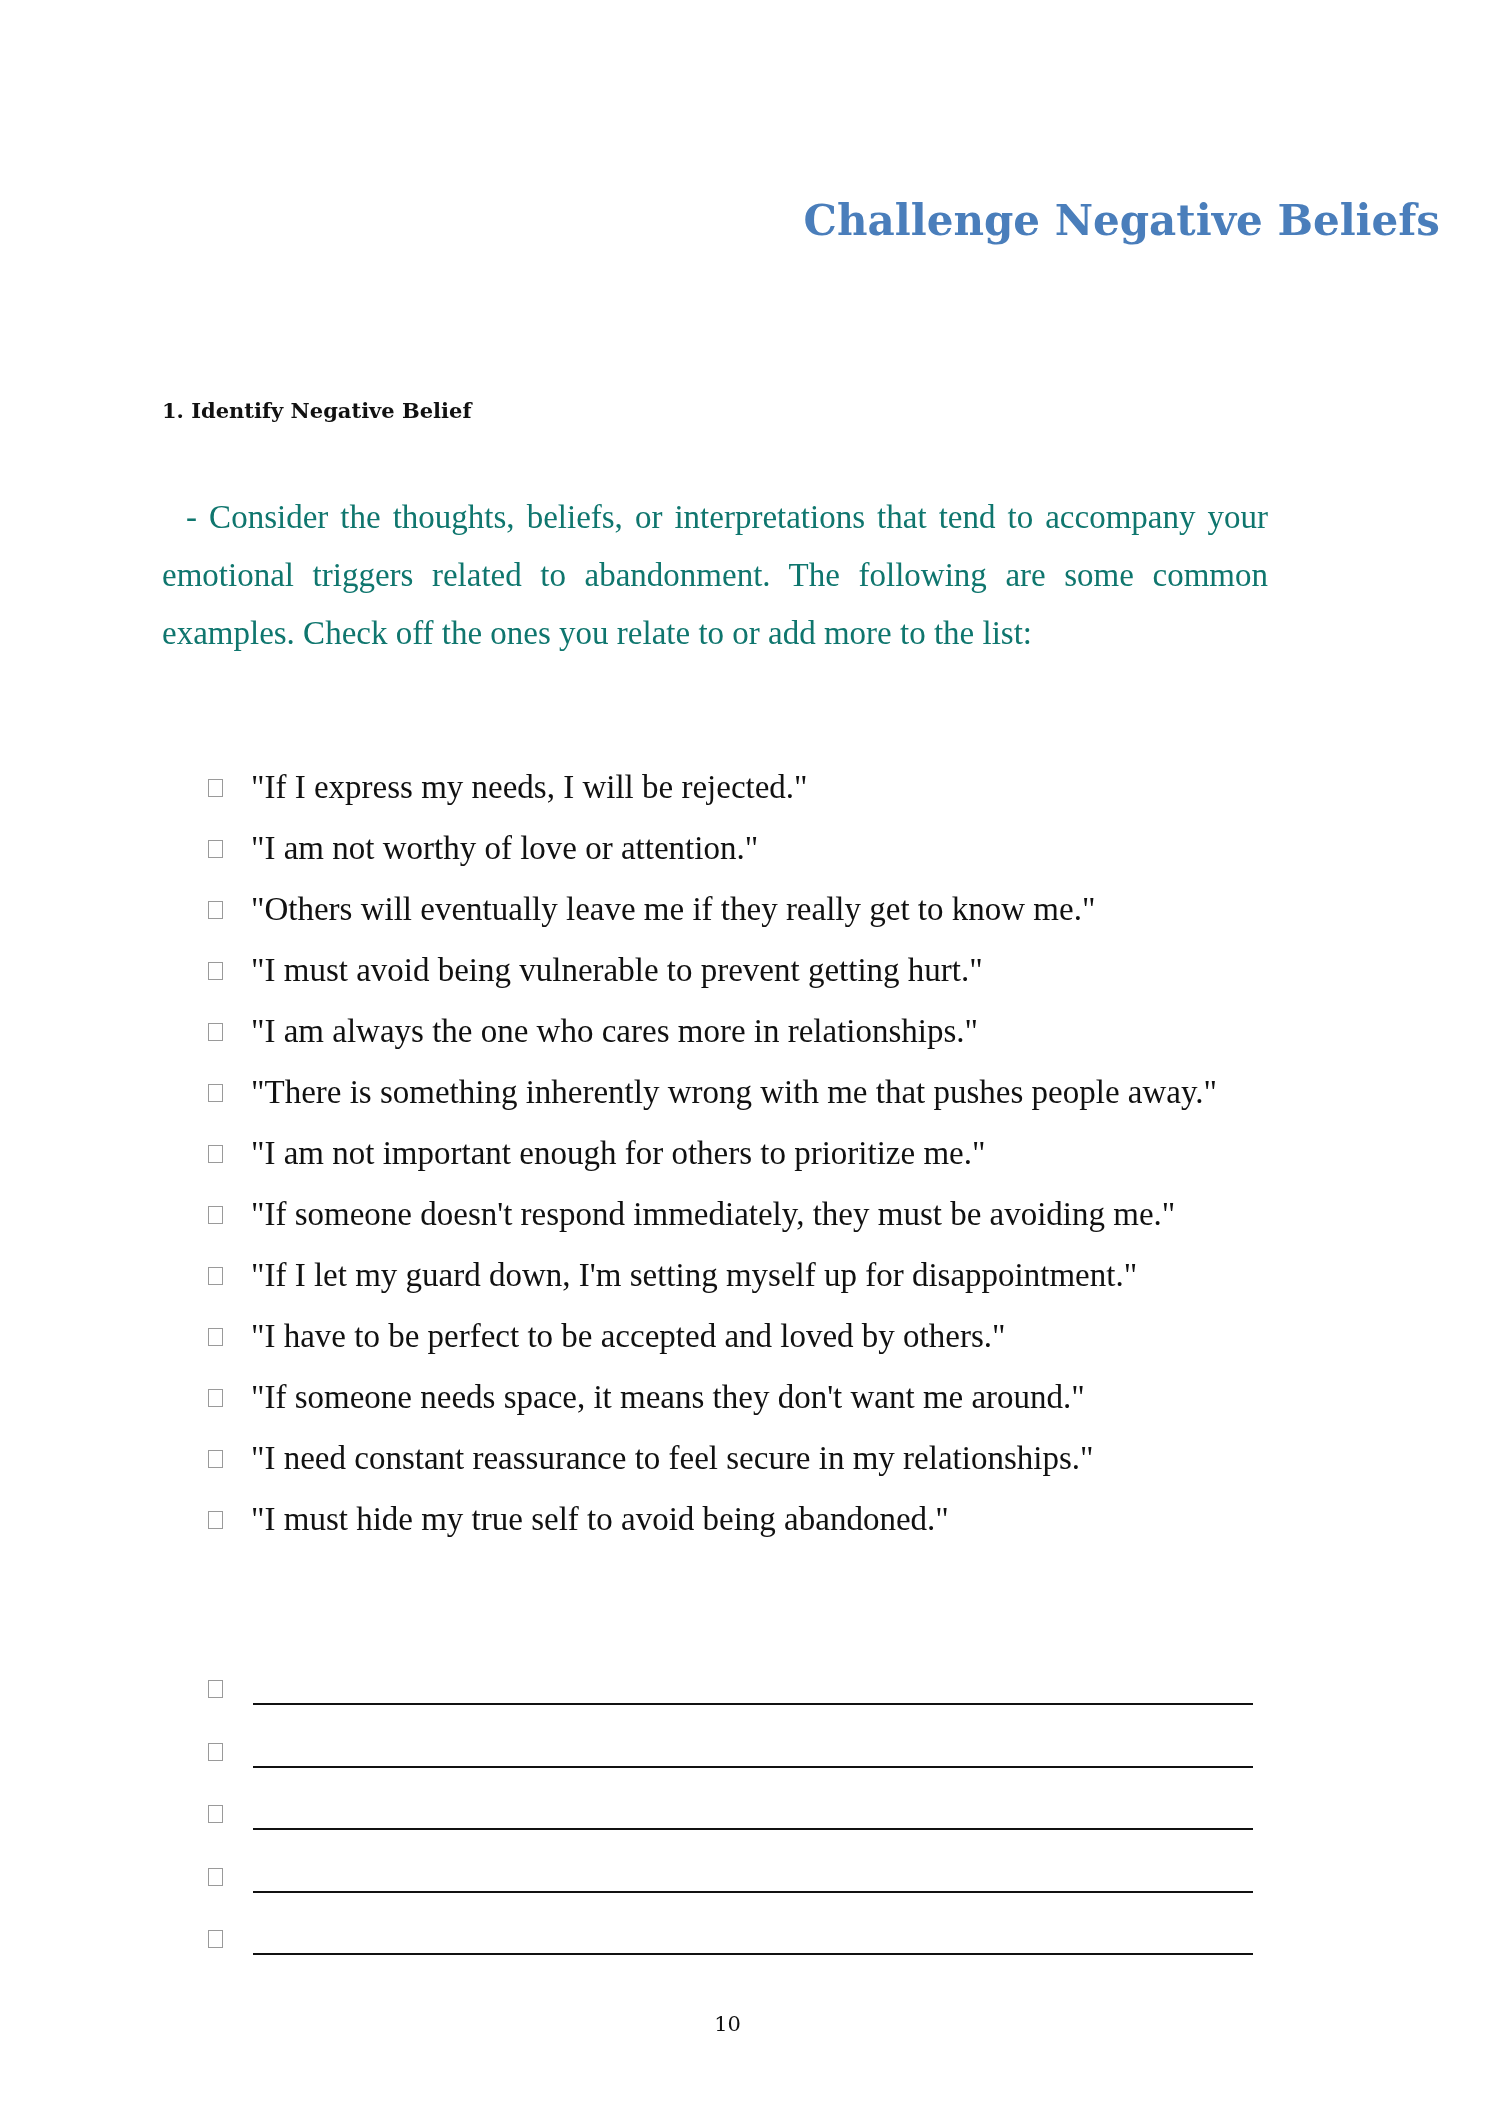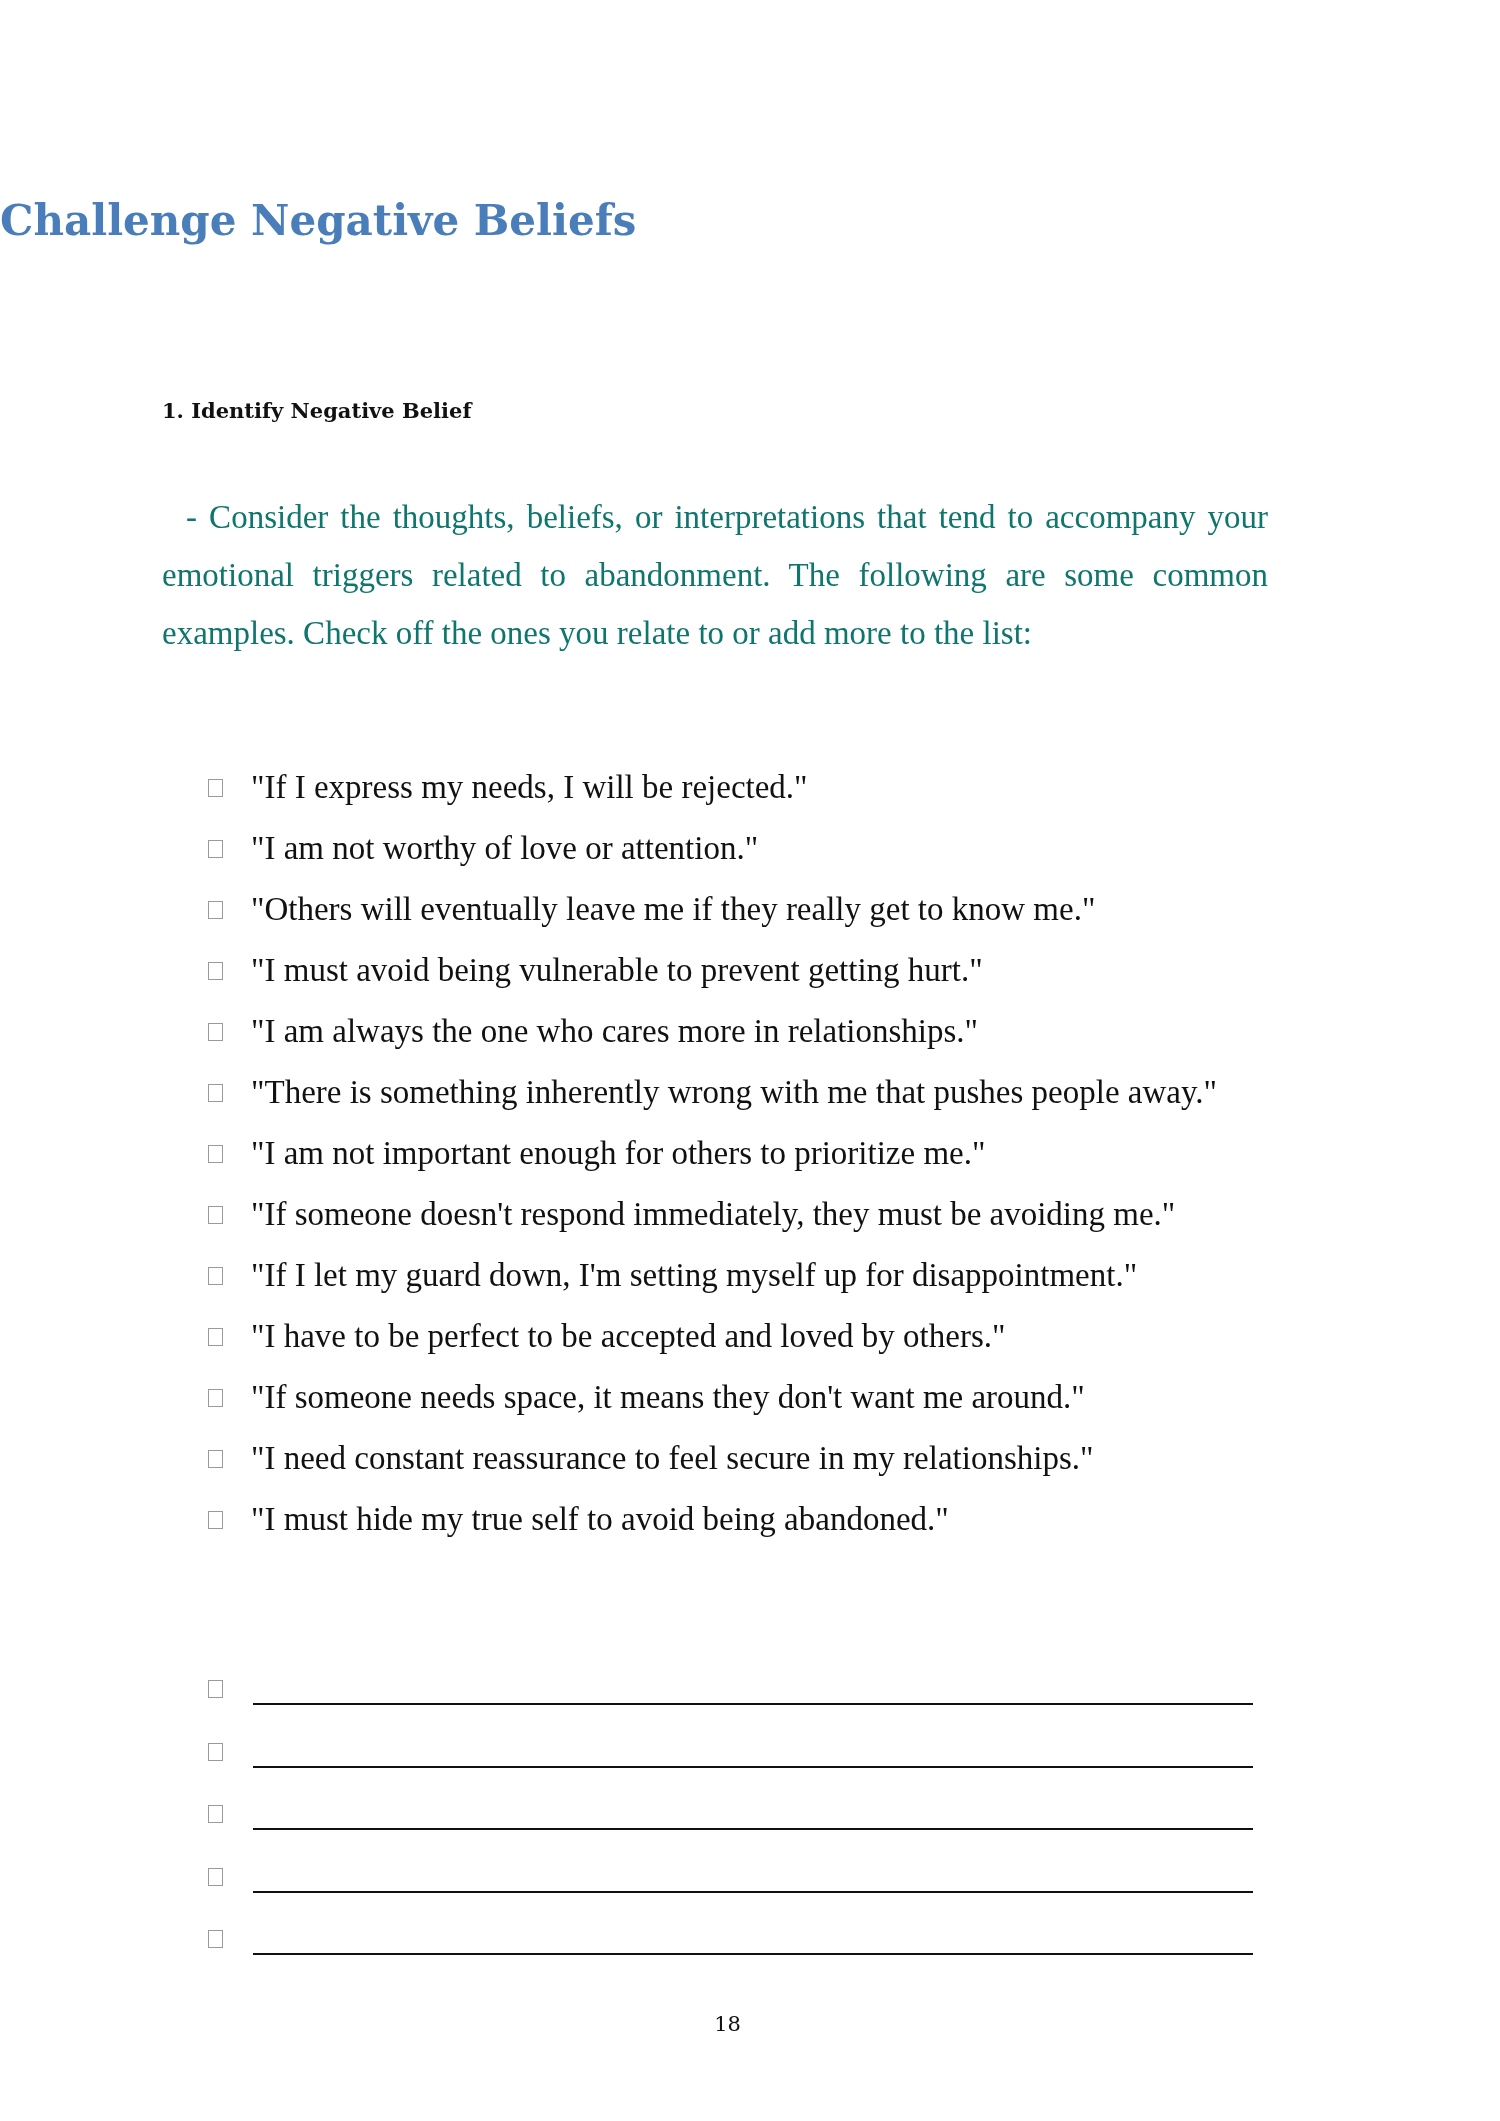--- a/index.html
+++ b/index.html
@@ -13,21 +13,21 @@
       position: relative;
       overflow: hidden;
       font-family: "DejaVu Serif", "Liberation Serif", serif;
       color: #111111;
     }
     .page-title {
       position: absolute;
       top: 196px;
       left: 0;
       width: 1440px;
-      text-align: left;
+      text-align: right;
       font-family: "DejaVu Serif", serif;
       font-weight: bold;
       font-size: 42px;
       color: #4a7ebb;
       letter-spacing: 0px;
       margin: 0;
     }
     .section-heading {
       position: absolute;
       top: 398px;
@@ -208,13 +208,13 @@
   <li class="blank-item">
     <span class="checkbox"></span>
     <input class="blank-line" type="text" value="" style="">
   </li>
   <li class="blank-item">
     <span class="checkbox"></span>
     <input class="blank-line" type="text" value="" style="">
   </li>
 </ul>
 
-<div class="page-number">18</div>
+<div class="page-number">10</div>
 
 </body></html>

